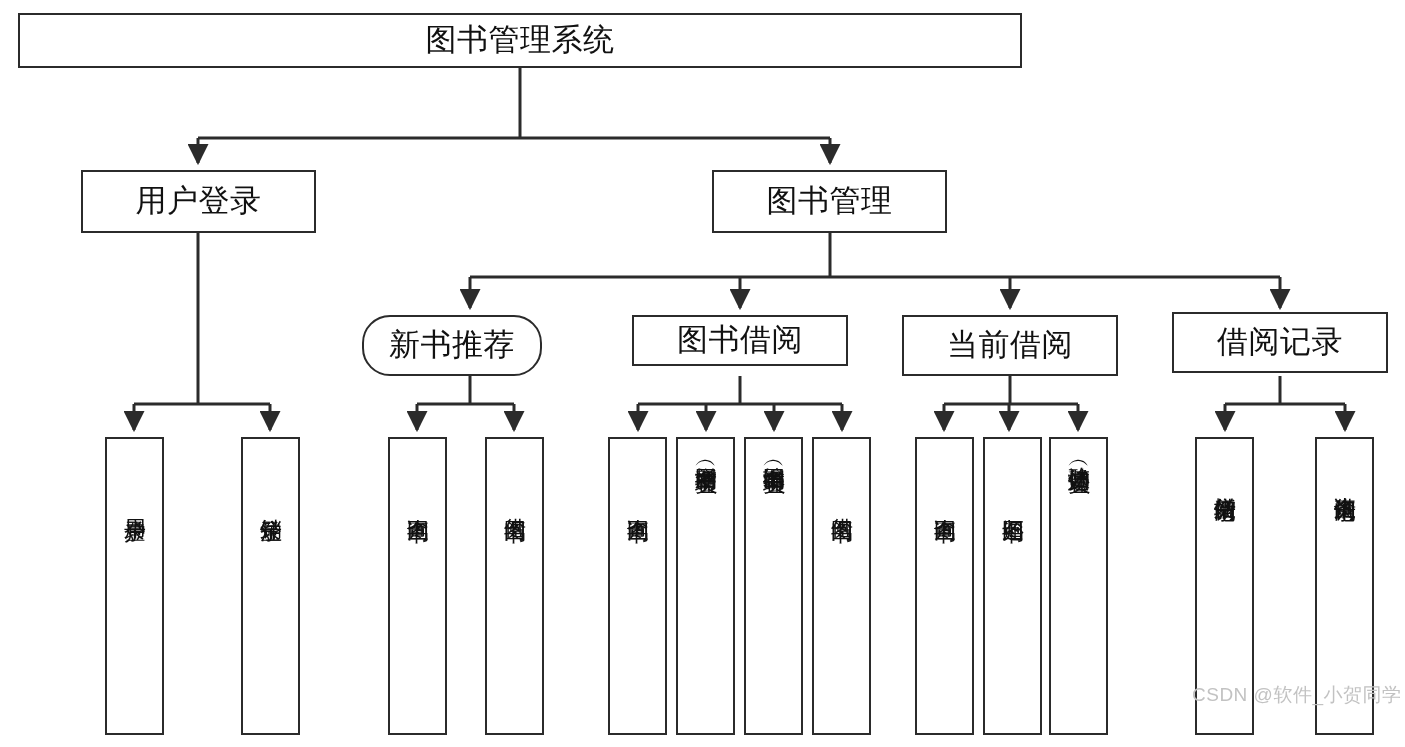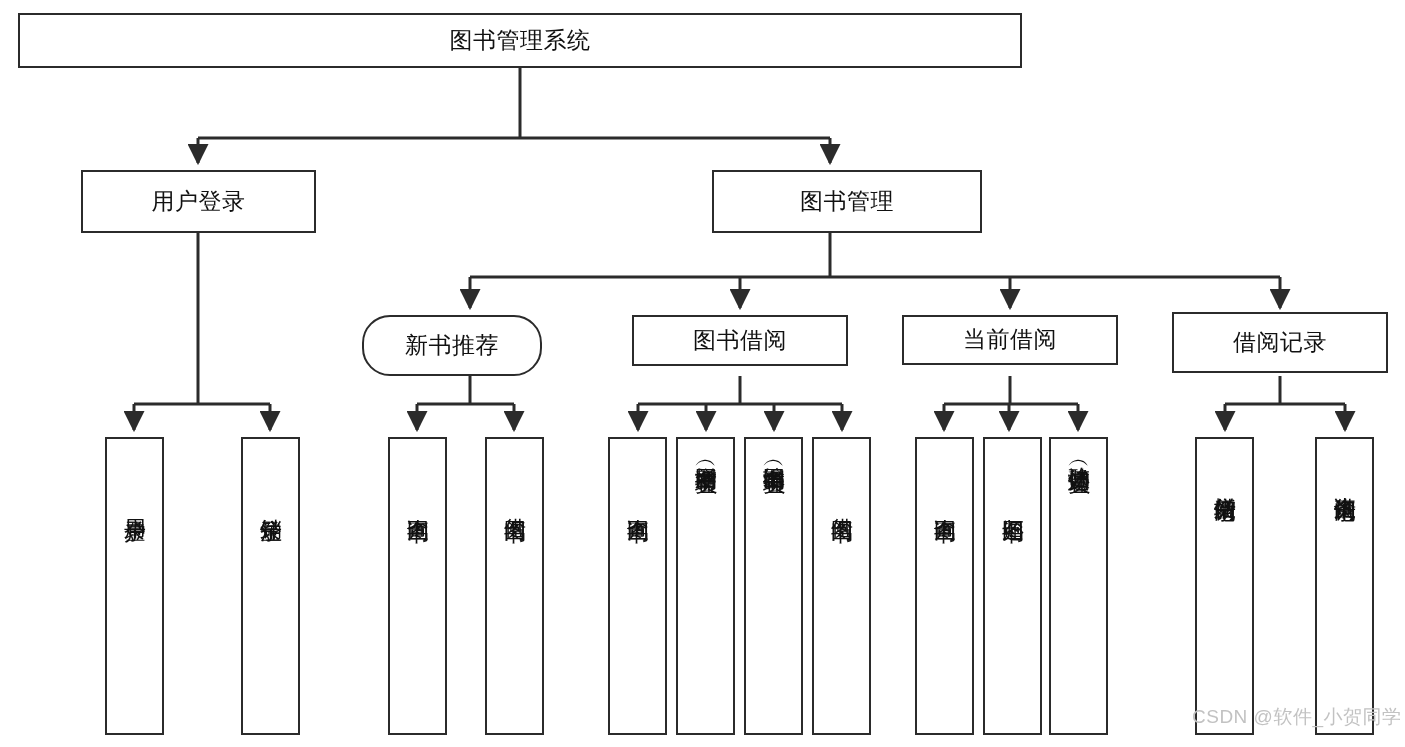--- a/index.html
+++ b/index.html
@@ -29,21 +29,21 @@
     box-sizing: border-box;
     background: #ffffff;
     border: 2px solid #2b2b2b;
     display: flex;
     align-items: center;
     justify-content: center;
     color: #111111;
   }
   .node.horizontal .node-label {
     writing-mode: horizontal-tb;
-    font-size: 23px;
+    font-size: 31px;
     line-height: 1.1;
     letter-spacing: 0.5px;
     white-space: nowrap;
   }
   .node.vertical {
     align-items: flex-start;
     justify-content: center;
     padding-top: 10px;
   }
   .node.vertical .node-label {
@@ -123,31 +123,31 @@
     </g>
   </svg>
 
   <div class="node horizontal" style="left:18px; top:13px; width:1004px; height:55px;">
     <span class="node-label">图书管理系统</span>
   </div>
 
   <div class="node horizontal" style="left:81px; top:170px; width:235px; height:63px;">
     <span class="node-label">用户登录</span>
   </div>
-  <div class="node horizontal" style="left:712px; top:170px; width:270px; height:63px;">
+  <div class="node horizontal" style="left:712px; top:170px; width:235px; height:63px;">
     <span class="node-label">图书管理</span>
   </div>
 
   <div class="node horizontal" style="left:362px; top:315px; width:180px; height:61px;border-radius:28px;">
     <span class="node-label">新书推荐</span>
   </div>
   <div class="node horizontal" style="left:632px; top:315px; width:216px; height:51px;">
     <span class="node-label">图书借阅</span>
   </div>
-  <div class="node horizontal" style="left:902px; top:315px; width:216px; height:50px;">
+  <div class="node horizontal" style="left:902px; top:315px; width:216px; height:61px;">
     <span class="node-label">当前借阅</span>
   </div>
   <div class="node horizontal" style="left:1172px; top:312px; width:216px; height:61px;">
     <span class="node-label">借阅记录</span>
   </div>
 
   <div class="node vertical mid" style="left:105px; top:437px; width:59px; height:298px;">
     <span class="node-label">用户登录</span>
   </div>
   <div class="node vertical mid" style="left:241px; top:437px; width:59px; height:298px;">
@@ -184,15 +184,15 @@
     <span class="node-label">确认归还（管理员）</span>
   </div>
 
   <div class="node vertical mid3" style="left:1195px; top:437px; width:59px; height:298px;">
     <span class="node-label">新增借阅记录</span>
   </div>
   <div class="node vertical mid3" style="left:1315px; top:437px; width:59px; height:298px;">
     <span class="node-label">查询借阅记录</span>
   </div>
 
-  <div class="watermark" style="left:1192px; top:682px;margin-top:22px;">CSDN @软件_小贺同学</div>
+  <div class="watermark" style="left:1192px; top:682px;">CSDN @软件_小贺同学</div>
 
 </div>
 
 </body></html>

